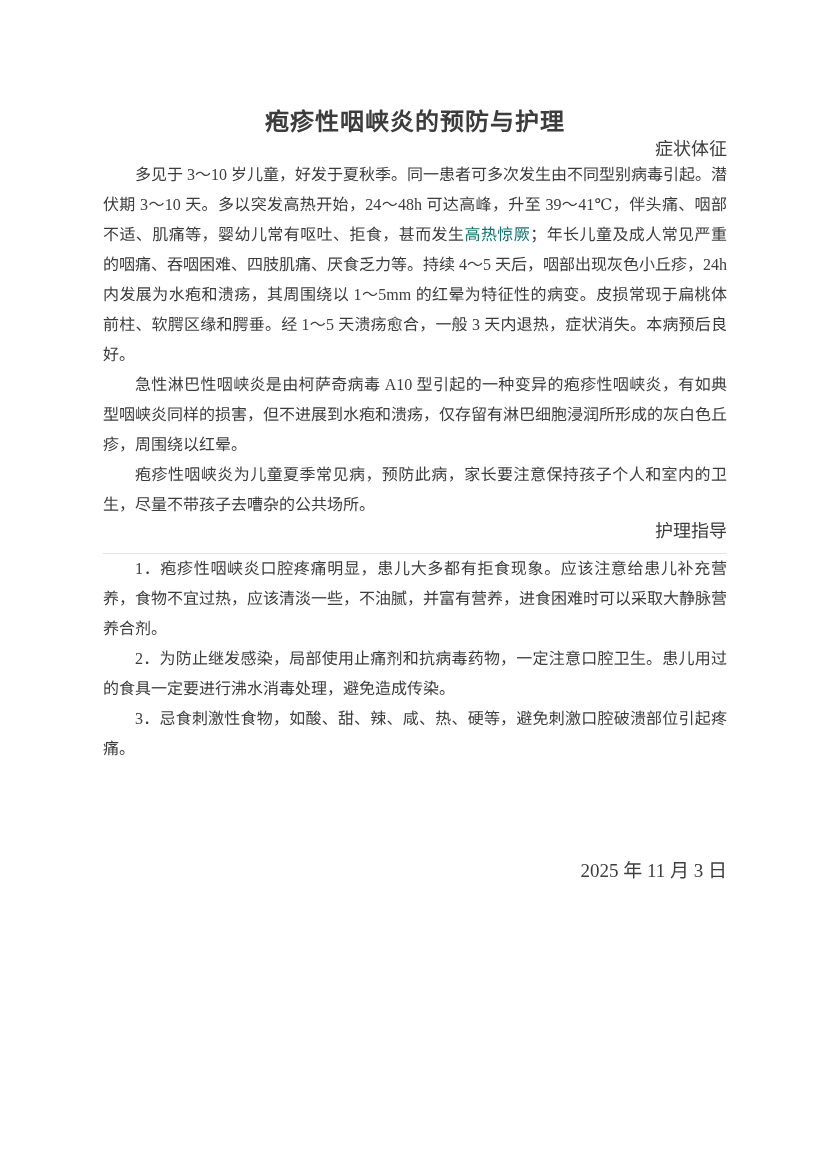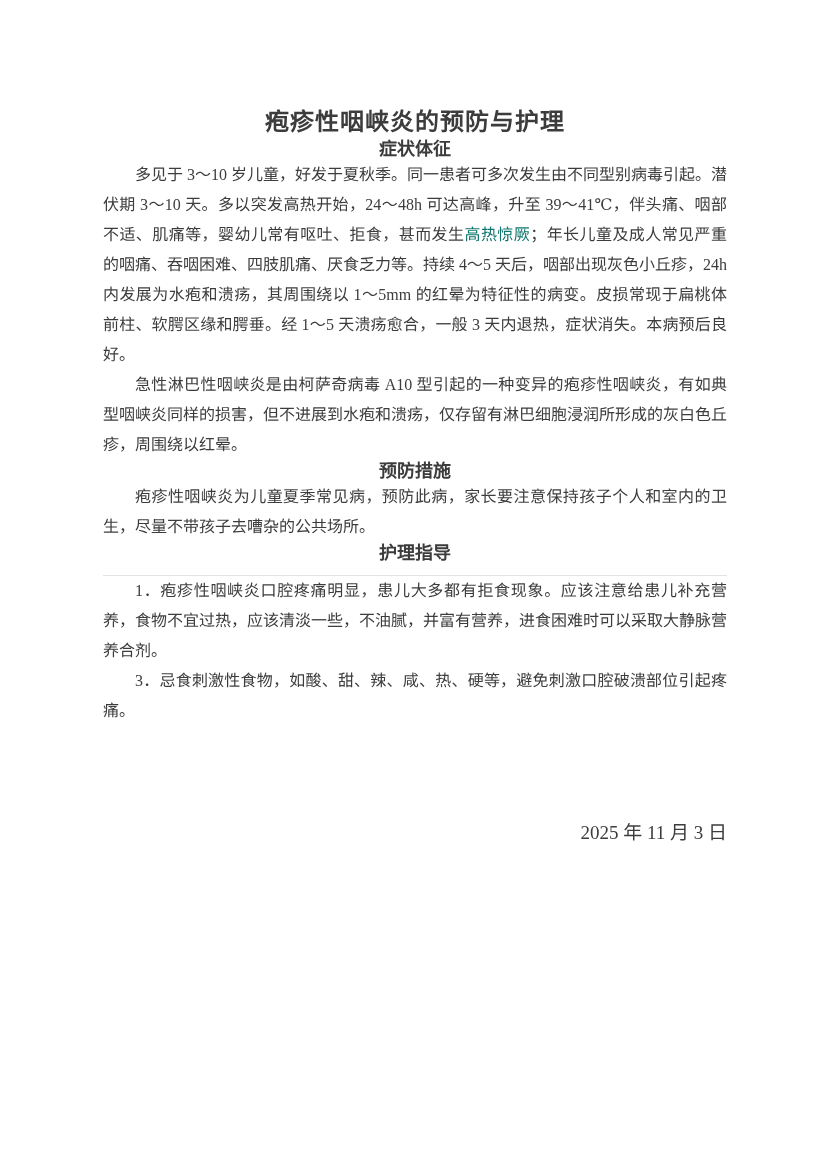--- a/index.html
+++ b/index.html
@@ -24,24 +24,24 @@
   .doc-title {
     font-size: 24px;
     font-weight: 700;
     line-height: 32px;
     text-align: center;
     letter-spacing: 1px;
     margin: 0;
   }
   h2.sec-heading {
     font-size: 18px;
-    font-weight: 700;
+    font-weight: 400;
     line-height: 22px;
     margin: 0;
-    text-align: center;
+    text-align: right;
   }
   .h-symptoms  { margin-top: 6px; }
   .h-prevention{ margin-top: 7px; }
   .h-care      { margin-top: 14px; }
   p.body-text {
     font-size: 16px;
     line-height: 30px;
     margin: 0;
     text-align: justify;
     text-indent: 2em;
@@ -80,31 +80,31 @@
 
   <div>
     <h2 class="sec-heading h-symptoms">症状体征</h2>
 
     <p class="body-text p-sym-1"><span>多见于 3～10 岁儿童，好发于夏秋季。同一患者可多次发生由不同型别病毒引起。潜伏期 3～10 天。多以突发高热开始，24～48h 可达高峰，升至 39～41℃，伴头痛、咽部不适、肌痛等，婴幼儿常有呕吐、拒食，甚而发生</span><a class="inline-link">高热惊厥</a><span>；年长儿童及成人常见严重的咽痛、吞咽困难、四肢肌痛、厌食乏力等。持续 4～5 天后，咽部出现灰色小丘疹，24h 内发展为水疱和溃疡，其周围绕以 1～5mm 的红晕为特征性的病变。皮损常现于扁桃体前柱、软腭区缘和腭垂。经 1～5 天溃疡愈合，一般 3 天内退热，症状消失。本病预后良好。</span></p>
 
     <p class="body-text p-sym-2">急性淋巴性咽峡炎是由柯萨奇病毒 A10 型引起的一种变异的疱疹性咽峡炎，有如典型咽峡炎同样的损害，但不进展到水疱和溃疡，仅存留有淋巴细胞浸润所形成的灰白色丘疹，周围绕以红晕。</p>
   </div>
 
   <div>
-    <h2 class="sec-heading h-prevention">预防措施</h2>
 
     <p class="body-text p-prev-1">疱疹性咽峡炎为儿童夏季常见病，预防此病，家长要注意保持孩子个人和室内的卫生，尽量不带孩子去嘈杂的公共场所。</p>
   </div>
 
   <div>
     <h2 class="sec-heading h-care">护理指导</h2>
 
     <hr class="divider">
 
     <p class="body-text care-item-1">1．疱疹性咽峡炎口腔疼痛明显，患儿大多都有拒食现象。应该注意给患儿补充营养，食物不宜过热，应该清淡一些，不油腻，并富有营养，进食困难时可以采取大静脉营养合剂。</p>
 
+    <p class="body-text care-item-2">2．为防止继发感染，局部使用止痛剂和抗病毒药物，一定注意口腔卫生。患儿用过的食具一定要进行沸水消毒处理，避免造成传染。</p>
 
     <p class="body-text care-item-3">3．忌食刺激性食物，如酸、甜、辣、咸、热、硬等，避免刺激口腔破溃部位引起疼痛。</p>
   </div>
 
   <p class="doc-date">2025 年 11 月 3 日</p>
 
 </div>
 
 </body></html>

